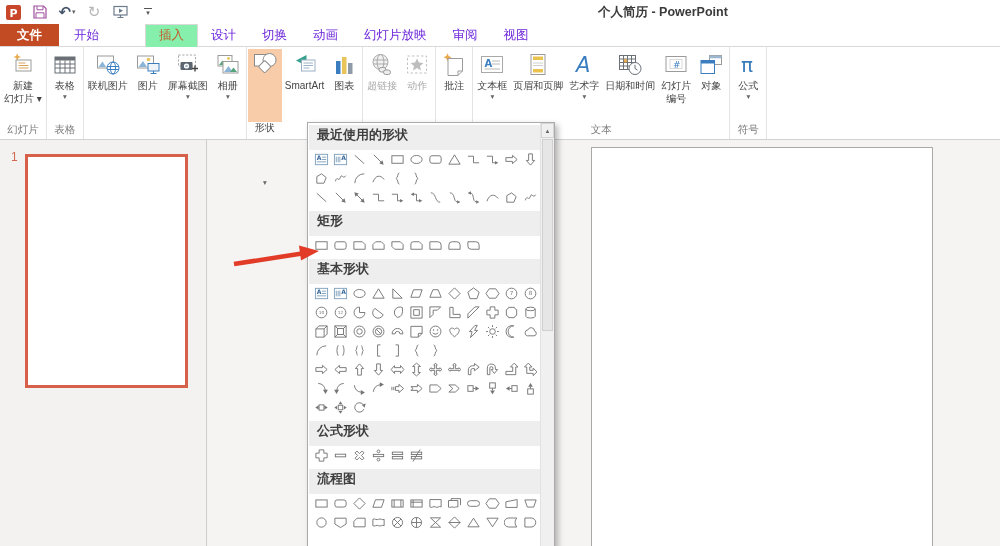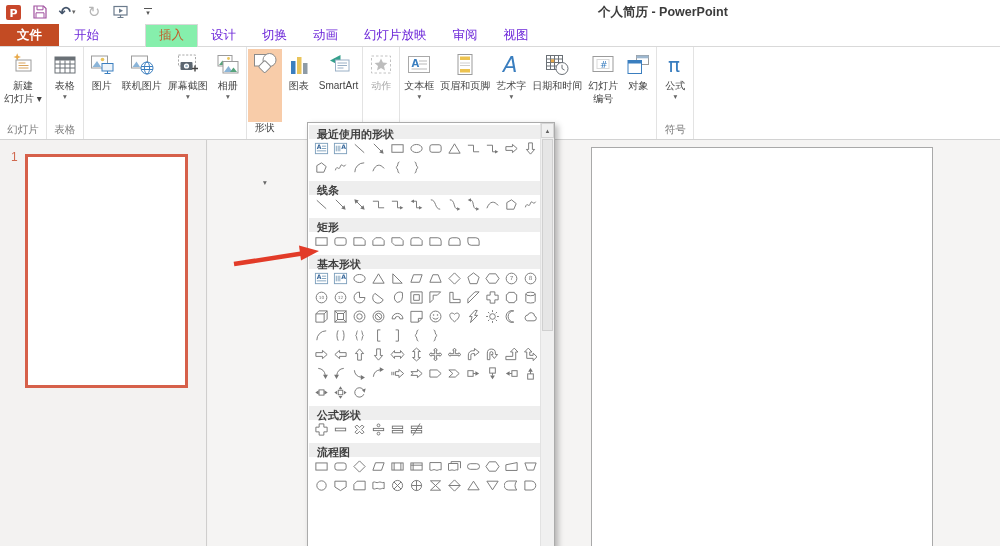--- a/index.html
+++ b/index.html
@@ -33,21 +33,21 @@
   
   #content{position:absolute;left:0;top:140px;width:1000px;height:406px;background:#f3f2f1;}
   #slidepanel{position:absolute;left:0;top:0;width:207px;height:406px;background:#f3f2f1;border-right:1px solid #cfcecd;box-sizing:border-box;}
   #thumb-num{position:absolute;left:11px;top:10px;font-size:12px;color:#d0694f;}
   #thumb{position:absolute;left:25px;top:14px;width:157px;height:228px;background:#fff;border:3px solid #d6604a;}
   #editor{position:absolute;left:208px;top:0;width:792px;height:406px;background:#f5f4f3;}
   #canvas-slide{position:absolute;left:383px;top:7px;width:340px;height:405px;background:#fff;border:1px solid #a9a9a9;}
   
   #shapes-menu{position:absolute;left:307px;top:122px;width:248px;height:430px;background:#fff;border:1px solid #ababab;box-sizing:border-box;box-shadow:3px 3px 6px rgba(0,0,0,.28);z-index:50;}
   #menu-body{position:absolute;left:0;top:0;width:233px;height:100%;overflow:hidden;}
-  .mhead{margin:4px 1px 0;height:14px;line-height:19px;background:#eeeeee;color:#3f3f3f;font-size:11px;font-weight:bold;padding-left:8px;}
+  .mhead{margin:4px 1px 0;height:25px;line-height:19px;background:#eeeeee;color:#3f3f3f;font-size:13px;font-weight:bold;padding-left:8px;}
   .mhead.first{margin-top:2px;}
   .srow{display:flex;padding-left:4px;height:19px;align-items:center;}
   .scell{width:19px;height:19px;display:flex;align-items:center;justify-content:center;}
   .shp path,.shp rect,.shp circle,.shp ellipse{stroke:#757575;fill:none;stroke-width:1px;}
   .shp .f{fill:#757575;stroke:none;}
   .shp text.t{fill:#757575;stroke:none;font-size:6px;text-anchor:middle;font-family:"DejaVu Sans",sans-serif;}
   .shp text.t.s{font-size:4.6px;}
   .shp .b{fill:#fff;stroke:#7fa1bd;}
   .shp .bs{stroke:#7fa1bd;fill:none;}
   .shp text.bt{fill:#39699c;stroke:none;font-size:6.5px;font-weight:bold;font-family:"DejaVu Sans",sans-serif;}
@@ -126,39 +126,39 @@
         <div class="rlab">表格</div>
         <div class="rarrow">▾</div>
       </div>
       <div class="glabel">表格</div>
     </div>
     <div class="rgroup">
       <div class="rbtn">
         <div class="ric">
           <svg width="26" height="26" viewBox="0 0 26 26">
             <rect x="2.5" y="4" width="16" height="12" fill="#fdfdfd" stroke="#9b9b9b"></rect>
+            <path d="M3.5 15l4-5.5 3.5 5.5z" fill="#8ab4d8"></path>
+            <circle cx="18" cy="16" r="6" fill="#fff" stroke="#3a7ebf"></circle>
+            <ellipse cx="18" cy="16" rx="2.6" ry="6" fill="none" stroke="#3a7ebf"></ellipse>
+            <path d="M12.2 14.5h11.6M12.2 17.5h11.6" stroke="#3a7ebf" fill="none"></path>
+          </svg>
+        </div>
+        <div class="rlab">联机图片</div>
+      </div>
+      <div class="rbtn">
+        <div class="ric">
+          <svg width="26" height="26" viewBox="0 0 26 26">
+            <rect x="2.5" y="4" width="16" height="12" fill="#fdfdfd" stroke="#9b9b9b"></rect>
             <circle cx="13.5" cy="7.5" r="1.8" fill="#e9c45b"></circle>
             <path d="M3.5 15l4.5-6 4 6z" fill="#8ab4d8"></path>
             <rect x="13" y="11.5" width="11" height="7.5" fill="#eef4fa" stroke="#3a7ebf"></rect>
             <path d="M18.5 19v2.2M15.5 21.5h6" stroke="#3a7ebf" fill="none"></path>
           </svg>
         </div>
         <div class="rlab">图片</div>
-      </div>
-      <div class="rbtn">
-        <div class="ric">
-          <svg width="26" height="26" viewBox="0 0 26 26">
-            <rect x="2.5" y="4" width="16" height="12" fill="#fdfdfd" stroke="#9b9b9b"></rect>
-            <path d="M3.5 15l4-5.5 3.5 5.5z" fill="#8ab4d8"></path>
-            <circle cx="18" cy="16" r="6" fill="#fff" stroke="#3a7ebf"></circle>
-            <ellipse cx="18" cy="16" rx="2.6" ry="6" fill="none" stroke="#3a7ebf"></ellipse>
-            <path d="M12.2 14.5h11.6M12.2 17.5h11.6" stroke="#3a7ebf" fill="none"></path>
-          </svg>
-        </div>
-        <div class="rlab">联机图片</div>
       </div>
       <div class="rbtn">
         <div class="ric">
           <svg width="26" height="26" viewBox="0 0 26 26">
             <rect x="3.5" y="3" width="17" height="11" fill="#fff" stroke="#a8a8a8" stroke-dasharray="2.2 1.6"></rect>
             <rect x="5.5" y="10" width="12" height="8" rx="1" fill="#5c6670"></rect>
             <circle cx="11.5" cy="14" r="2.6" fill="#fff"></circle>
             <circle cx="11.5" cy="14" r="1.3" fill="#9fb6c8"></circle>
             <path d="M20 13.5v6M17 16.5h6" stroke="#444" stroke-width="1.4" fill="none"></path>
           </svg>
@@ -189,50 +189,75 @@
             <circle cx="17.5" cy="9" r="6.5" fill="#fff" stroke="#8a8a8a"></circle>
             <rect x="8.2" y="11.2" width="9" height="9" rx="1.5" fill="#fff" stroke="#8a8a8a" transform="rotate(45 12.7 15.7)"></rect>
           </svg>
         </div>
         <div class="rlab">形状</div>
         <div class="rarrow">▾</div>
       </div>
       <div class="rbtn">
         <div class="ric">
           <svg width="26" height="26" viewBox="0 0 26 26">
+            <path d="M14.5 3L4 8.5l10.5 5.5z" fill="#35a08c"></path>
+            <rect x="9.5" y="8" width="13.5" height="11" fill="#fff" stroke="#9ab0c6"></rect>
+            <path d="M11.5 11h9.5M11.5 13.5h9.5M11.5 16h6" stroke="#9ab0c6" fill="none"></path>
+          </svg>
+        </div>
+        <div class="rlab">SmartArt</div>
+      </div>
+      <div class="rbtn">
+        <div class="ric">
+          <svg width="26" height="26" viewBox="0 0 26 26">
             <rect x="5" y="9" width="4.5" height="13" fill="#3a7ebf"></rect>
             <rect x="11" y="5" width="4.5" height="17" fill="#e9c45b"></rect>
             <rect x="17" y="11" width="4.5" height="11" fill="#8e9ba6"></rect>
           </svg>
         </div>
         <div class="rlab">图表</div>
-      </div>
-      <div class="rbtn">
-        <div class="ric">
-          <svg width="26" height="26" viewBox="0 0 26 26">
-            <path d="M14.5 3L4 8.5l10.5 5.5z" fill="#35a08c"></path>
-            <rect x="9.5" y="8" width="13.5" height="11" fill="#fff" stroke="#9ab0c6"></rect>
-            <path d="M11.5 11h9.5M11.5 13.5h9.5M11.5 16h6" stroke="#9ab0c6" fill="none"></path>
-          </svg>
-        </div>
-        <div class="rlab">SmartArt</div>
       </div>
       <div class="glabel"></div>
     </div>
     <div class="rgroup">
       <div class="rbtn dis">
         <div class="ric">
           <svg width="26" height="26" viewBox="0 0 26 26">
+            <circle cx="11.5" cy="10" r="7.5" fill="#f2f2f2" stroke="#a9a9a9"></circle>
+            <ellipse cx="11.5" cy="10" rx="3.4" ry="7.5" fill="none" stroke="#a9a9a9"></ellipse>
+            <path d="M4.2 8h14.6M4.2 12h14.6" stroke="#a9a9a9" fill="none"></path>
+            <rect x="10" y="15.5" width="7" height="4.5" rx="2.2" fill="#ededed" stroke="#9a9a9a"></rect>
+            <rect x="14.5" y="18" width="7" height="4.5" rx="2.2" fill="#ededed" stroke="#9a9a9a"></rect>
+          </svg>
+        </div>
+        <div class="rlab">超链接</div>
+      </div>
+      <div class="rbtn dis">
+        <div class="ric">
+          <svg width="26" height="26" viewBox="0 0 26 26">
             <rect x="3.5" y="4" width="19" height="17" fill="none" stroke="#c2c2c2" stroke-dasharray="2.5 2"></rect>
             <path d="M13 6.5l1.9 4.1 4.5.4-3.4 3 1 4.4-4-2.4-4 2.4 1-4.4-3.4-3 4.5-.4z" fill="#bdbdbd"></path>
           </svg>
         </div>
         <div class="rlab">动作</div>
       </div>
       <div class="glabel">链接</div>
+    </div>
+    <div class="rgroup">
+      <div class="rbtn">
+        <div class="ric">
+          <svg width="26" height="26" viewBox="0 0 26 26">
+            <path d="M6.5 1.2l1.2 2.8 2.8 1.2-2.8 1.2-1.2 2.8-1.2-2.8-2.8-1.2 2.8-1.2z" fill="#e9aa4b"></path>
+            <path d="M7 6.5h14.5V19l-4.5 4.5H7z" fill="#fff" stroke="#9b9b9b"></path>
+            <path d="M17 23.5V19h4.5" fill="none" stroke="#9b9b9b"></path>
+          </svg>
+        </div>
+        <div class="rlab">批注</div>
+      </div>
+      <div class="glabel">批注</div>
     </div>
     <div class="rgroup">
       <div class="rbtn">
         <div class="ric">
           <svg width="26" height="26" viewBox="0 0 26 26">
             <rect x="2.5" y="4.5" width="21" height="16" fill="#fff" stroke="#a9a9a9"></rect>
             <text x="5.5" y="14.5" font-size="10" fill="#3a7ebf" font-weight="bold">A</text>
             <path d="M13 9h8M13 12h8M5.5 17h15.5" stroke="#b9b9b9" fill="none"></path>
           </svg>
         </div>
@@ -415,21 +440,20 @@
           <svg class="shp" width="15" height="15" viewBox="0 0 16 16">
             <path d="M10 2C7.5 2 9.3 7 6.3 8 9.3 9 7.5 14 10 14"></path>
           </svg>
         </span>
         <span class="scell">
           <svg class="shp" width="15" height="15" viewBox="0 0 16 16">
             <path d="M6 2C8.5 2 6.7 7 9.7 8 6.7 9 8.5 14 6 14"></path>
           </svg>
         </span>
       </div>
-      <div class="mhead">线条</div>
       <div class="srow">
         <span class="scell">
           <svg class="shp" width="15" height="15" viewBox="0 0 16 16">
             <path d="M3 3.5L13 12.5"></path>
           </svg>
         </span>
         <span class="scell">
           <svg class="shp" width="15" height="15" viewBox="0 0 16 16">
             <path d="M3 3L11.3 11.3"></path>
             <path class="f" d="M13.5 13.5L8.8 12.3 12.3 8.8z"></path>

